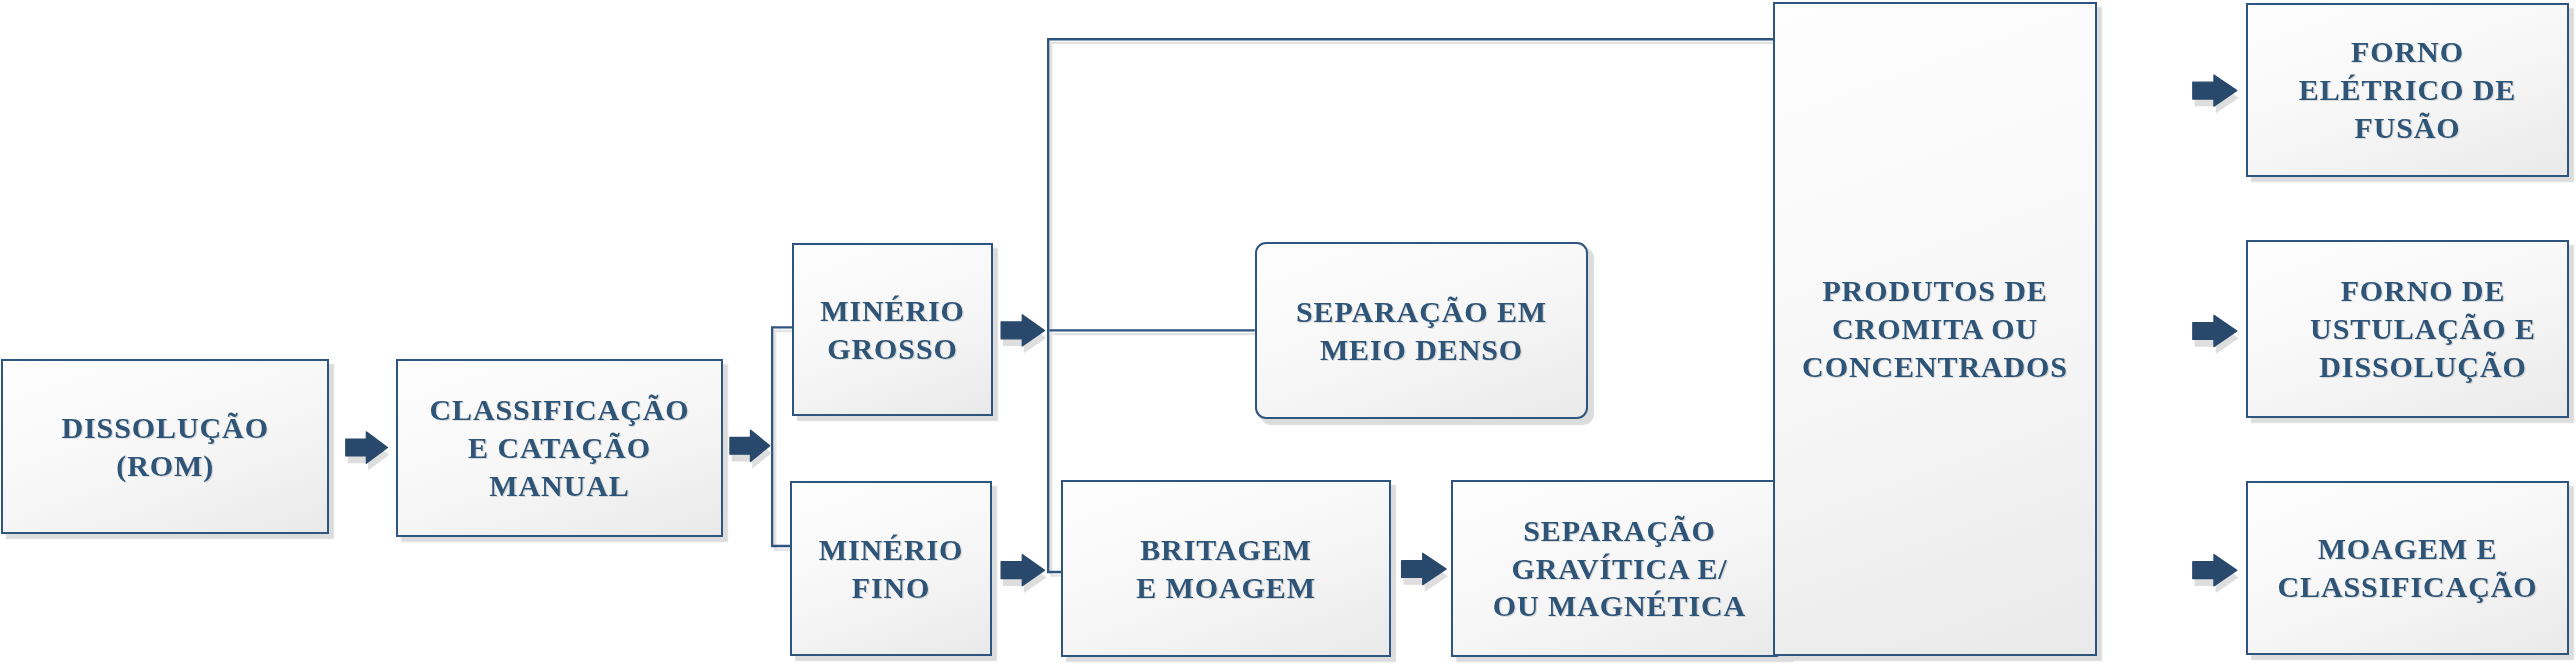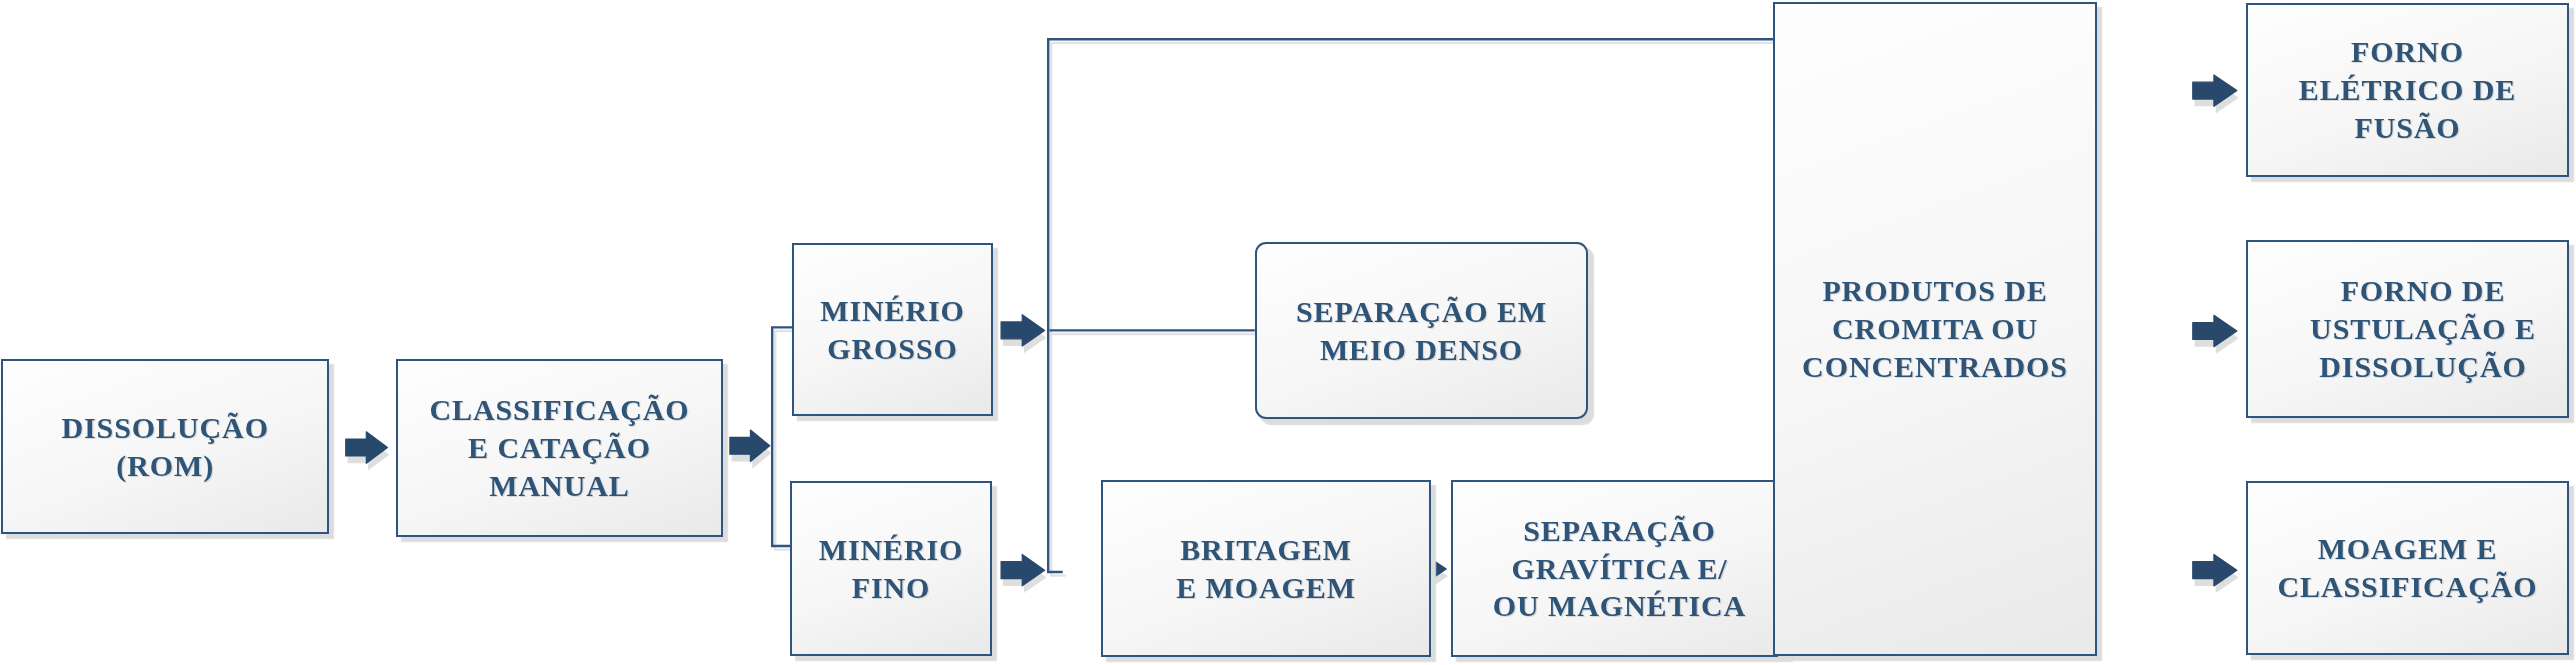--- a/index.html
+++ b/index.html
@@ -103,21 +103,21 @@
   <div class="node" style="left:790px; top:481px; width:202px; height:175px;">
     <span class="lbl">MINÉRIO
 FINO</span>
   </div>
 
   <div class="node" style="left:1255px; top:242px; width:333px; height:177px;border-radius:11px;">
     <span class="lbl">SEPARAÇÃO EM
 MEIO DENSO</span>
   </div>
 
-  <div class="node" style="left:1061px; top:480px; width:330px; height:177px;margin-left:40px;">
+  <div class="node" style="left:1061px; top:480px; width:330px; height:177px;">
     <span class="lbl">BRITAGEM
 E MOAGEM</span>
   </div>
 
   <div class="node" style="left:1451px; top:480px; width:337px; height:177px;">
     <span class="lbl">SEPARAÇÃO
 GRAVÍTICA E/
 OU MAGNÉTICA</span>
   </div>
 

